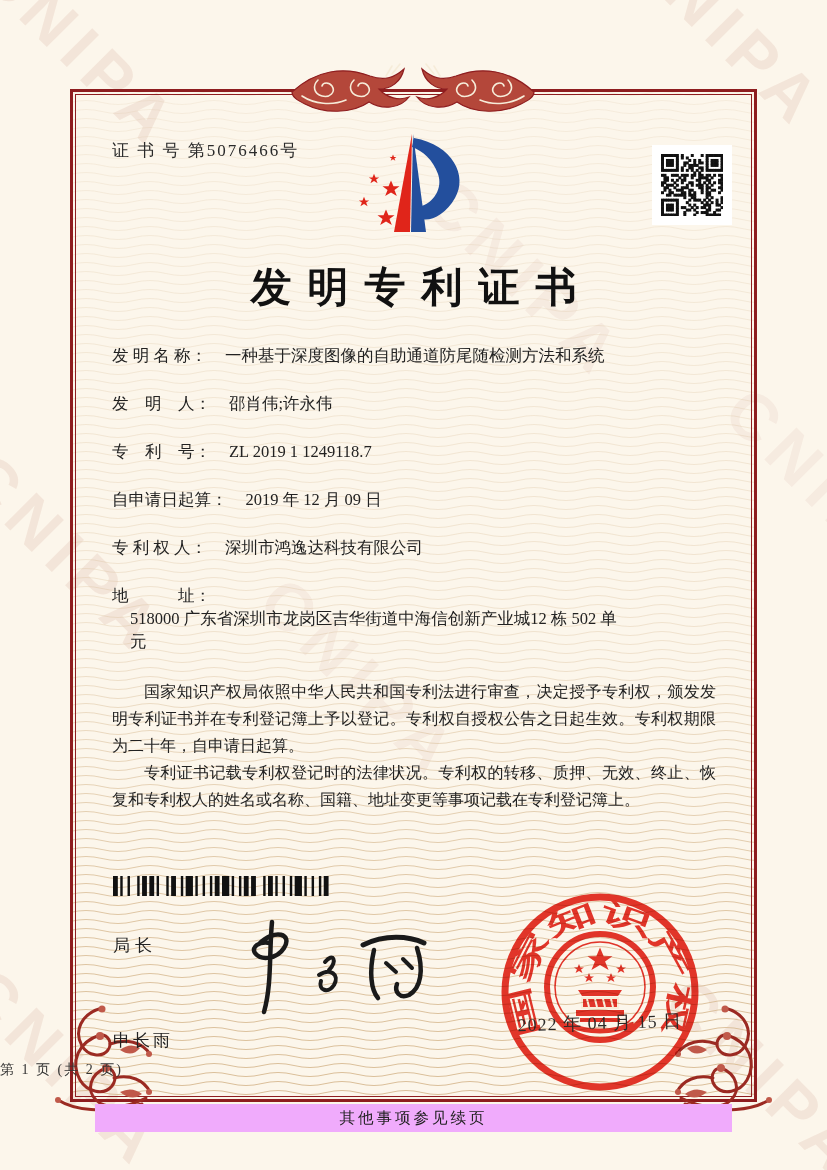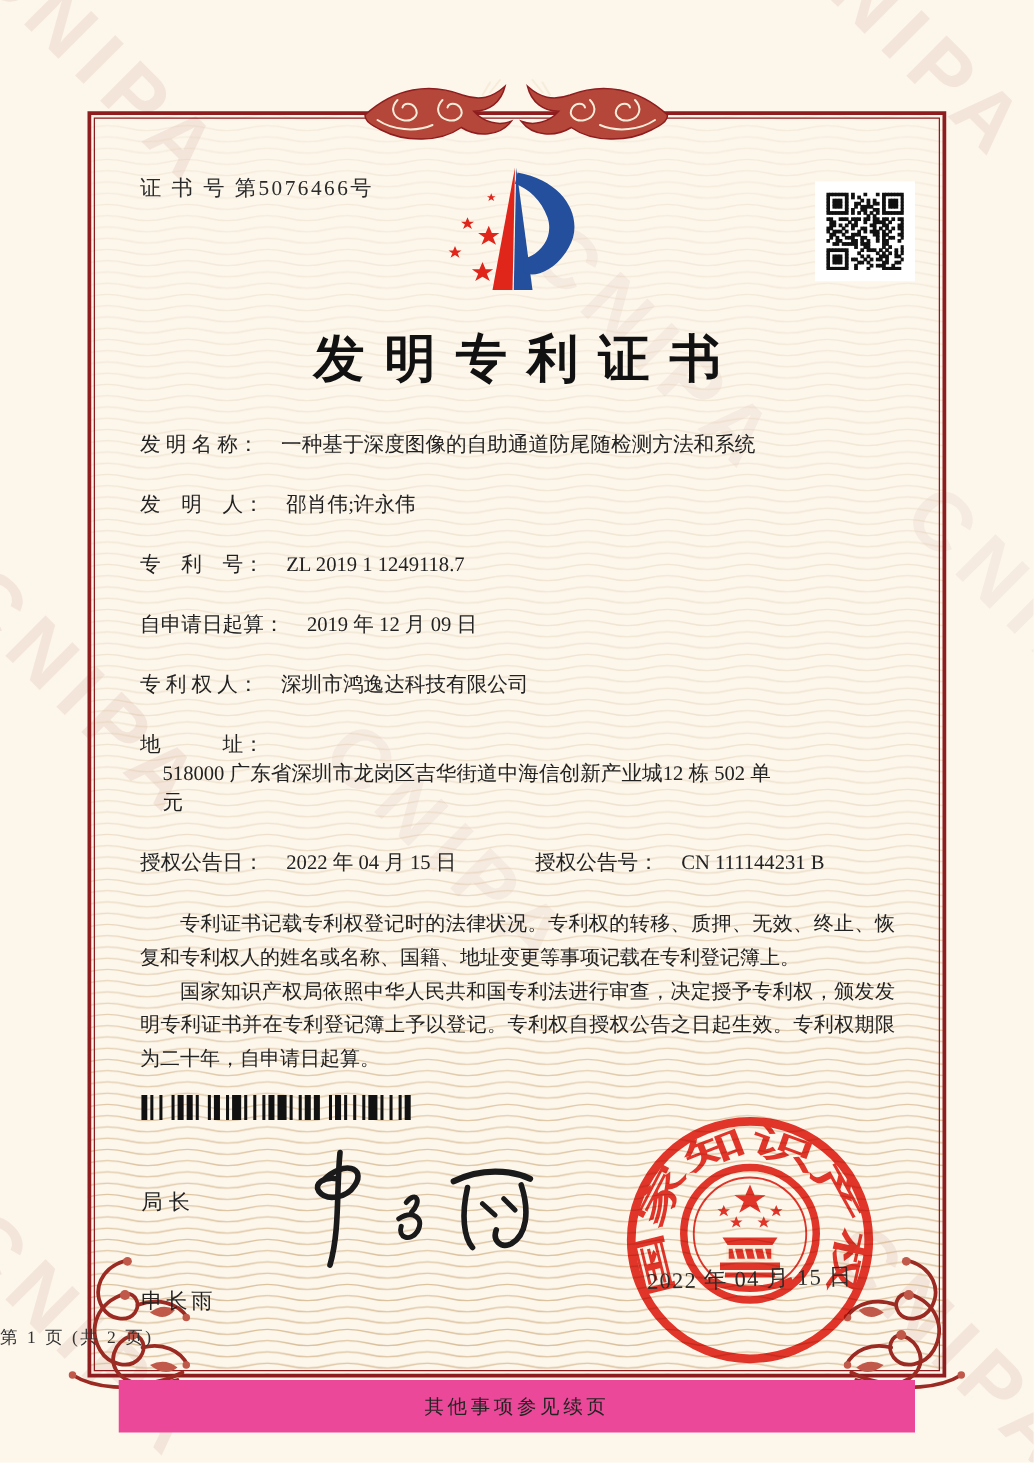--- a/index.html
+++ b/index.html
@@ -36,29 +36,29 @@
   .flabel{white-space:pre;text-align:center;}
   .fvalue{display:inline;margin-left:18px;}
   .row .wrapval{display:inline-block;vertical-align:top;max-width:498px;}
   .pair2{position:absolute;left:316px;top:0;white-space:nowrap;}
 
   .paras{margin-top:10px;font-size:16px;line-height:27px;text-align:justify;color:#222;}
   .paras p{margin:0;text-indent:2em;}
 
   .barcode{position:absolute;left:113px;top:876px;z-index:4;}
 
-  .dir-title{position:absolute;left:113px;top:934px;font-size:17px;letter-spacing:5px;color:#222;z-index:4;margin-top:16px;}
+  .dir-title{position:absolute;left:113px;top:934px;font-size:17px;letter-spacing:5px;color:#222;z-index:4;}
   .dir-name{position:absolute;left:113px;top:1029px;font-size:17px;letter-spacing:3px;color:#222;z-index:4;}
   .signature{position:absolute;left:225px;top:912px;z-index:4;}
 
   .seal{position:absolute;left:494px;top:886px;z-index:5;opacity:.93;mix-blend-mode:multiply;}
 
   .page-num{position:absolute;left:0;right:0;top:1061px;text-align:left;font-size:14px;
             letter-spacing:2px;color:#333;z-index:4;}
-  .note-strip{position:absolute;left:95px;top:1104px;width:637px;height:42px;background:#ec4899;
+  .note-strip{position:absolute;left:95px;top:1104px;width:637px;height:28px;background:#f0abfc;
               display:flex;align-items:center;justify-content:center;z-index:4;}
   .note-strip span{font-size:15.5px;letter-spacing:3px;color:#222;}
 </style>
 </head>
 <body>
 
 <div class="page">
 
   <span class="wm" style="left:-45px;top:10px;">CNIPA</span>
   <span class="wm" style="left:600px;top:-10px;">CNIPA</span>
@@ -474,30 +474,24 @@
     </div>
     <div class="row">
       <span class="flabel">自申请日起算：</span><span class="fvalue">2019 年 12 月 09 日</span>
     </div>
     <div class="row">
       <span class="flabel">专 利 权 人：</span><span class="fvalue">深圳市鸿逸达科技有限公司</span>
     </div>
     <div class="row">
       <span class="flabel">地　　　址：</span><span class="fvalue wrapval">518000 广东省深圳市龙岗区吉华街道中海信创新产业城12 栋 502 单元</span>
     </div>
-    <div class="row combo">
-      <span class="flabel">授权公告日：</span><span class="fvalue">2022 年 04 月 15 日</span>
-      <span class="pair2">
-        <span class="flabel">授权公告号：</span><span class="fvalue">CN 111144231 B</span>
-      </span>
-    </div>
 
     <div class="paras">
+      <p>国家知识产权局依照中华人民共和国专利法进行审查，决定授予专利权，颁发发明专利证书并在专利登记簿上予以登记。专利权自授权公告之日起生效。专利权期限为二十年，自申请日起算。</p>
       <p>专利证书记载专利权登记时的法律状况。专利权的转移、质押、无效、终止、恢复和专利权人的姓名或名称、国籍、地址变更等事项记载在专利登记簿上。</p>
-      <p>国家知识产权局依照中华人民共和国专利法进行审查，决定授予专利权，颁发发明专利证书并在专利登记簿上予以登记。专利权自授权公告之日起生效。专利权期限为二十年，自申请日起算。</p>
     </div>
   </div>
 
   <svg id="bars" class="barcode" width="218" height="20">
       <rect x="0.00" y="0" width="4.84" height="20" fill="#111"></rect>
       <rect x="7.27" y="0" width="2.42" height="20" fill="#111"></rect>
       <rect x="14.53" y="0" width="2.42" height="20" fill="#111"></rect>
       <rect x="24.22" y="0" width="2.42" height="20" fill="#111"></rect>
       <rect x="29.07" y="0" width="4.84" height="20" fill="#111"></rect>
       <rect x="36.33" y="0" width="4.84" height="20" fill="#111"></rect>

